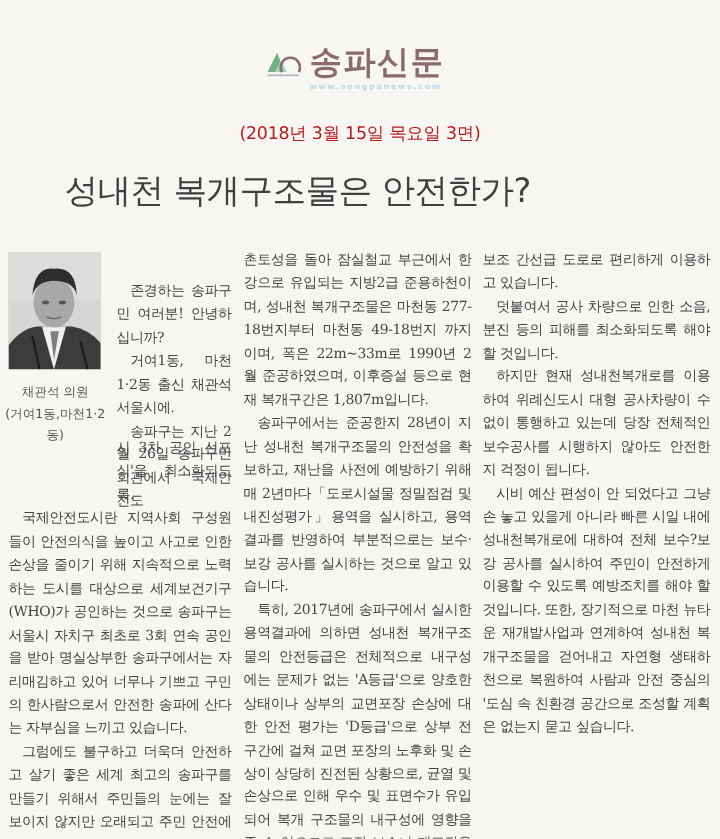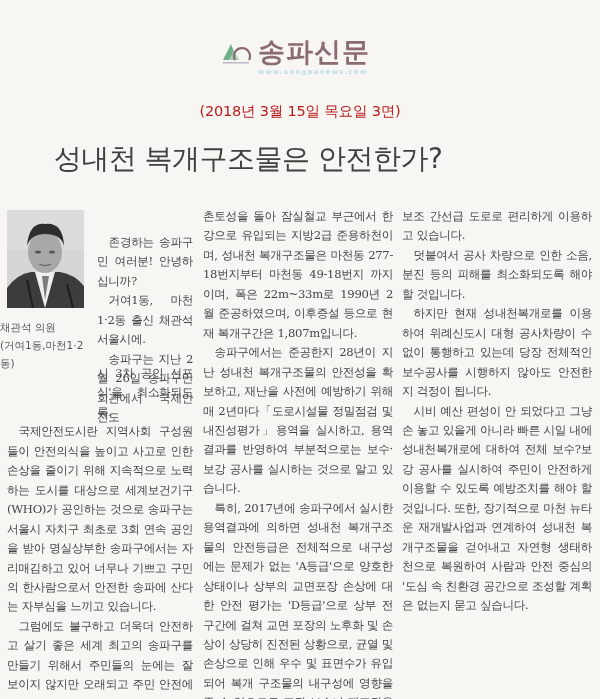--- a/index.html
+++ b/index.html
@@ -11,21 +11,21 @@
     position:relative;
   }
   .masthead { position:absolute; top:30px; left:0; width:552px; height:50px; }
   .logo-icon { position:absolute; left:221px; top:8px; width:30px; height:28px; }
   .logo-text { position:absolute; left:258px; top:4px; font-size:27px; font-weight:bold; color:#8c6a72; letter-spacing:1px; }
   .logo-url { position:absolute; left:258px; top:38px; font-size:6.5px; color:#b8dbe8; letter-spacing:1.5px; font-weight:bold; }
   .dateline { position:absolute; top:102px; left:0; width:600px; text-align:center; font-size:14.5px; color:#b91c1c; letter-spacing:-0.2px; }
   .headline { position:absolute; top:140px; left:0; width:496px; text-align:center; font-size:28px; color:#404040; letter-spacing:-0.5px; }
   .photo { position:absolute; left:7px; top:210px; width:77px; height:98px; background:#cfcfcf; overflow:hidden; }
   .photo svg { display:block; }
-  .caption { position:absolute; left:0; top:318px; width:92px; text-align:left; font-size:10.5px; line-height:18px; color:#555; }
+  .caption { position:absolute; left:0; top:318px; width:92px; text-align:center; font-size:10.5px; line-height:18px; color:#555; }
   .col { position:absolute; font-family:"DejaVu Serif", serif; font-size:11.6px; line-height:19.45px; color:#444; text-align:justify; letter-spacing:-0.3px; }
   .col p { margin:0; text-indent:1em; }
   .col p.cont { text-indent:0; }
   .col1a { left:97px; top:207px; width:96px;margin-top:26px; }
   .col1b { left:7px; top:364px; width:186px; }
   .col2 { left:203px; top:207px; width:190px; }
   .col3 { left:402px; top:207px; width:190px; }
 </style>
 </head>
 <body>

